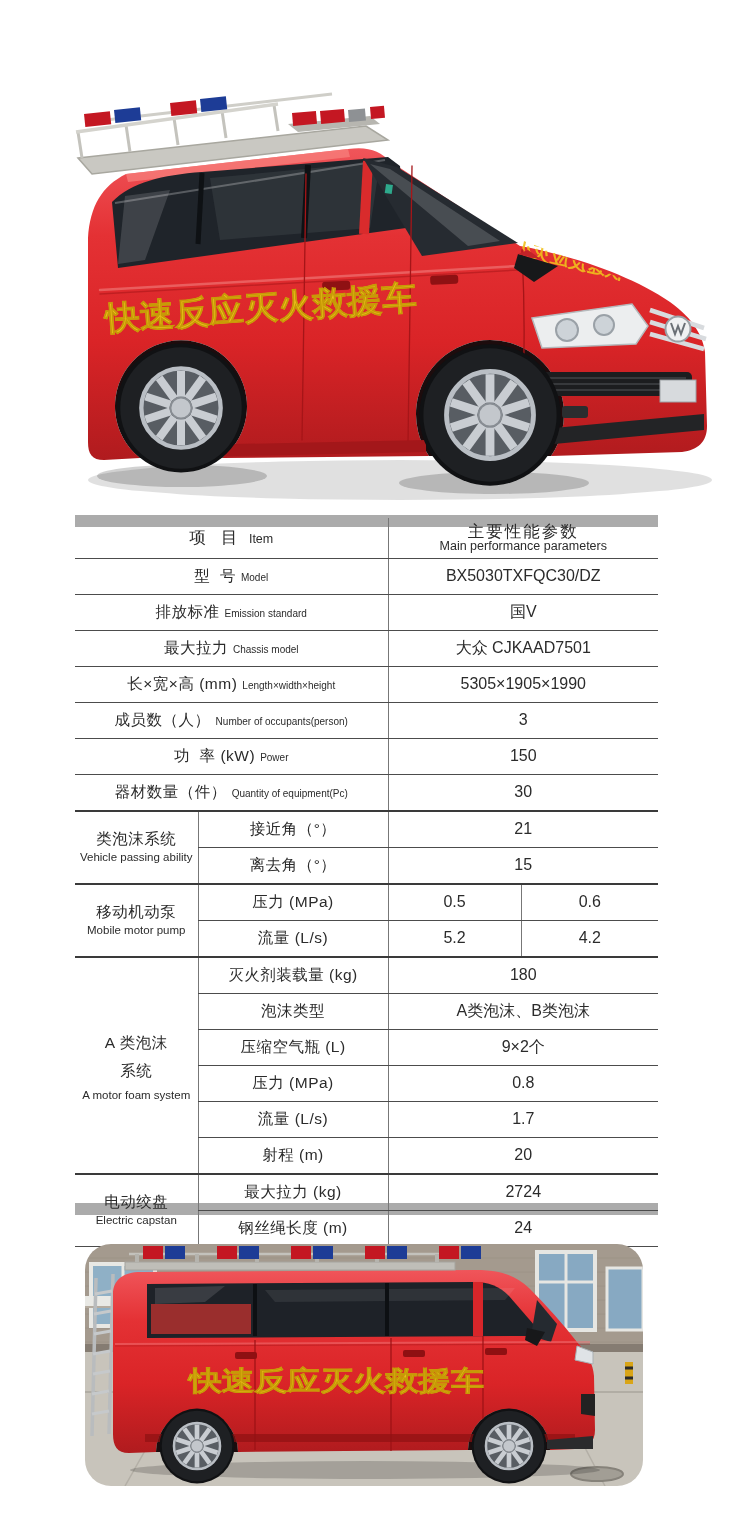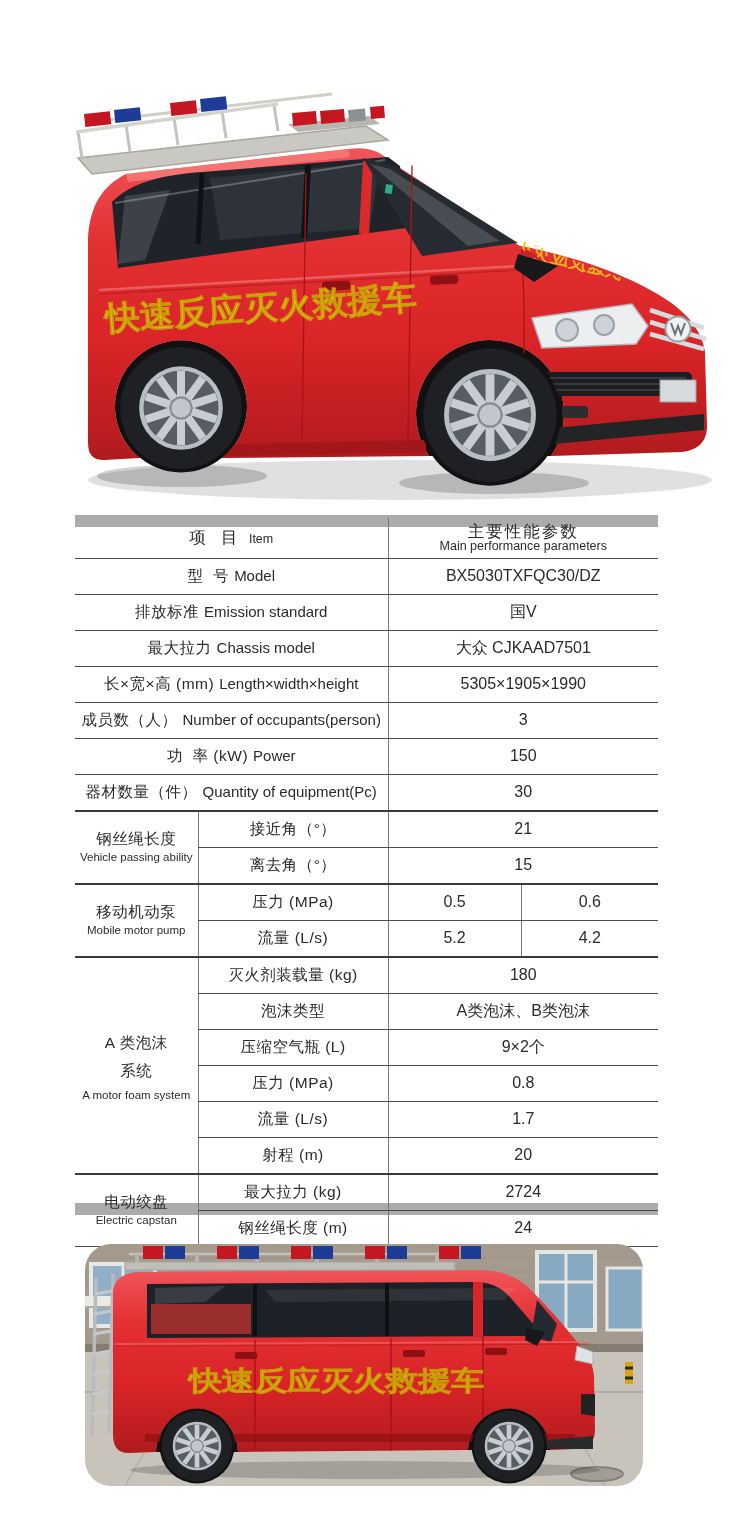--- a/index.html
+++ b/index.html
@@ -9,21 +9,21 @@
   #bar-top{top:515px;}
   #bar-bottom{top:1203px;}
   table.spec{position:absolute;left:75px;top:518px;width:583px;border-collapse:collapse;
              table-layout:fixed;}
   table.spec td{border-bottom:1.5px solid #4c4c4c;height:33px;text-align:center;
                 vertical-align:middle;padding:1px 3px;line-height:1.18;}
   table.spec tr.hdr td{height:38px;}
   table.spec tr.sec td{border-top:2.2px solid #3a3a3a;}
   .vline{border-left:1.2px solid #777777;}
   .zh{font-size:15.5px;letter-spacing:.5px;white-space:pre;}
-  .en{font-size:15px;margin-left:5px;}
+  .en{font-size:10px;margin-left:5px;}
   .val{font-size:16px;}
   .h-zh{font-size:16.5px;letter-spacing:2px;white-space:pre;}
   .h-en{font-size:12.5px;}
   .hdr .stack div{line-height:1.1;}
   .grp .gzh{display:block;font-size:15.5px;letter-spacing:.5px;}
   .grp .gen{display:block;font-size:11.5px;line-height:1.25;margin-top:2px;}
   .grp .narrow{max-width:76px;margin:0 auto;line-height:1.85;}
   #hero{position:absolute;left:70px;top:28px;width:650px;height:487px;}
   #photo{position:absolute;left:85px;top:1244px;width:558px;height:242px;border-radius:26px;
          overflow:hidden;}
@@ -221,21 +221,21 @@
       <td colspan="2"><span class="zh">功  率 (kW)</span><span class="en">Power</span></td>
       <td colspan="2" class="vline val">150</td>
     </tr>
     <tr>
       <td colspan="2"><span class="zh">器材数量（件）</span><span class="en">Quantity of equipment(Pc)</span></td>
       <td colspan="2" class="vline val">30</td>
     </tr>
 
     <tr class="sec">
       <td rowspan="2" class="grp">
-        <span class="gzh">钢丝绳长度</span>
+        <span class="gzh">类泡沫系统</span>
         <span class="gen">Vehicle passing ability</span>
       </td>
       <td class="vline"><span class="zh">接近角（°）</span></td>
       <td colspan="2" class="vline val">21</td>
     </tr>
     <tr>
       <td class="vline"><span class="zh">离去角（°）</span></td>
       <td colspan="2" class="vline val">15</td>
     </tr>
 

